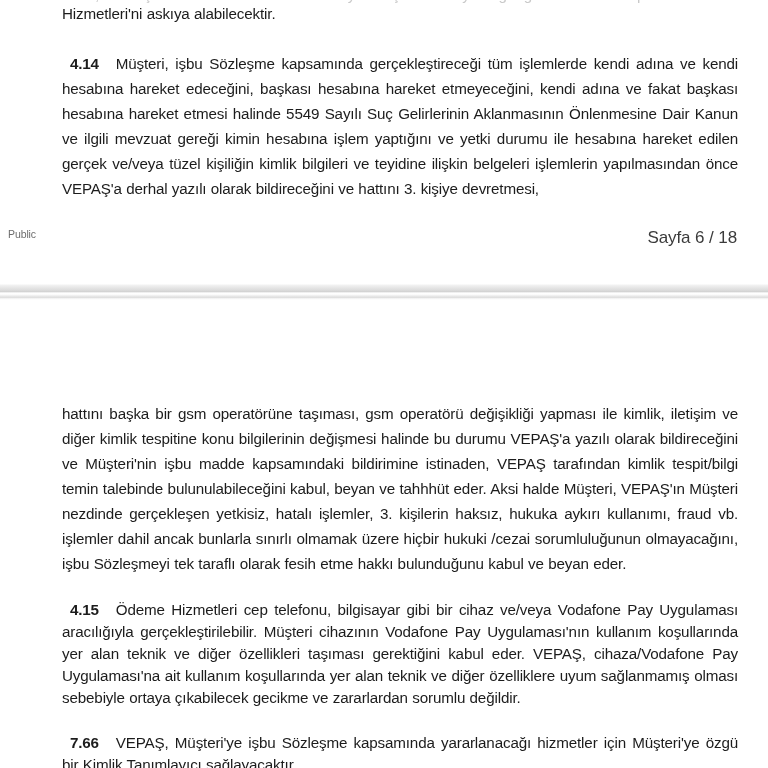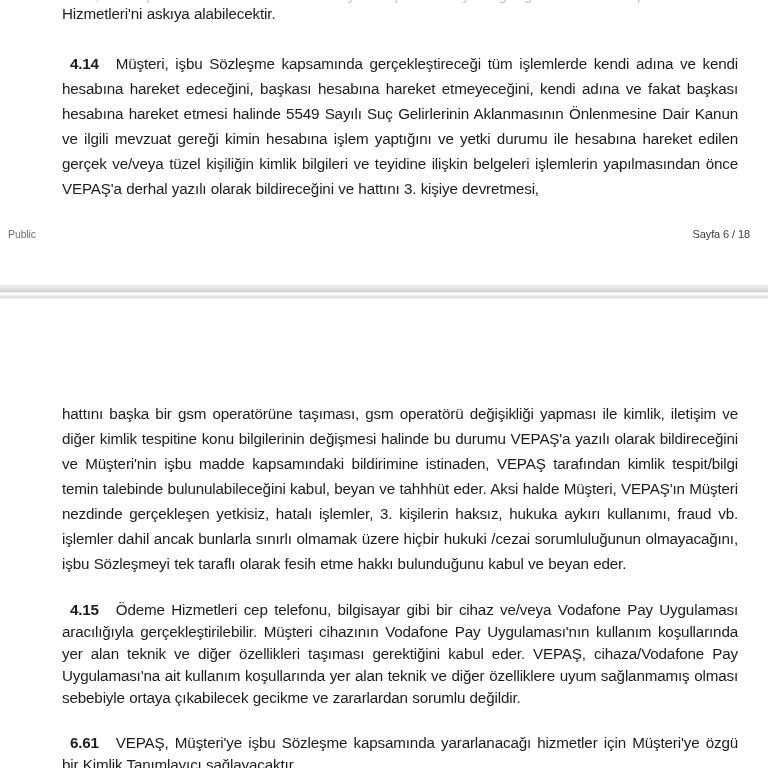--- a/index.html
+++ b/index.html
@@ -125,23 +125,23 @@
     top: 0;
     font-size: 10.5px;
     color: #6d6d6d;
     letter-spacing: -0.1px;
     white-space: nowrap;
     margin-left: 8px;
   }
 
   .footer-right {
     position: absolute;
-    right: 18px;
+    right: 31px;
     top: 0;
-    font-size: 11px;
+    font-size: 17px;
     color: #3b3b3b;
     letter-spacing: -0.1px;
     white-space: nowrap;
   }
 
   
   .clipped-top-line {
     position: absolute;
     left: 62px;
     top: -18px;
@@ -186,19 +186,19 @@
     <div class="page-two-body">
 
       <p class="para">hattını başka bir gsm operatörüne taşıması, gsm operatörü değişikliği yapması ile kimlik, iletişim ve diğer kimlik tespitine konu bilgilerinin değişmesi halinde bu durumu VEPAŞ'a yazılı olarak bildireceğini ve Müşteri'nin işbu madde kapsamındaki bildirimine istinaden, VEPAŞ tarafından kimlik tespit/bilgi temin talebinde bulunulabileceğini kabul, beyan ve tahhhüt eder. Aksi halde Müşteri, VEPAŞ'ın Müşteri nezdinde gerçekleşen yetkisiz, hatalı işlemler, 3. kişilerin haksız, hukuka aykırı kullanımı, fraud vb. işlemler dahil ancak bunlarla sınırlı olmamak üzere hiçbir hukuki /cezai sorumluluğunun olmayacağını, işbu Sözleşmeyi tek taraflı olarak fesih etme hakkı bulunduğunu kabul ve beyan eder.</p>
 
       <div class="gap-md"></div>
 
       <p class="para tight"><span class="num">4.15</span><span class="num-space"></span><span>Ödeme Hizmetleri cep telefonu, bilgisayar gibi bir cihaz ve/veya Vodafone Pay Uygulaması aracılığıyla gerçekleştirilebilir. Müşteri cihazının Vodafone Pay Uygulaması'nın kullanım koşullarında yer alan teknik ve diğer özellikleri taşıması gerektiğini kabul eder. VEPAŞ, cihaza/Vodafone Pay Uygulaması'na ait kullanım koşullarında yer alan teknik ve diğer özelliklere uyum sağlanmamış olması sebebiyle ortaya çıkabilecek gecikme ve zararlardan sorumlu değildir.</span></p>
 
       <div class="gap-md"></div>
 
-      <p class="para tight"><span class="num">6.61</span><span class="num-space"></span><span>VEPAŞ, Müşteri'ye işbu Sözleşme kapsamında yararlanacağı hizmetler için Müşteri'ye özgü bir Kimlik Tanımlayıcı sağlayacaktır.</span></p>
+      <p class="para tight"><span class="num">7.66</span><span class="num-space"></span><span>VEPAŞ, Müşteri'ye işbu Sözleşme kapsamında yararlanacağı hizmetler için Müşteri'ye özgü bir Kimlik Tanımlayıcı sağlayacaktır.</span></p>
 
     </div>
 
   </div>
 
 </div>
 
 </body></html>

